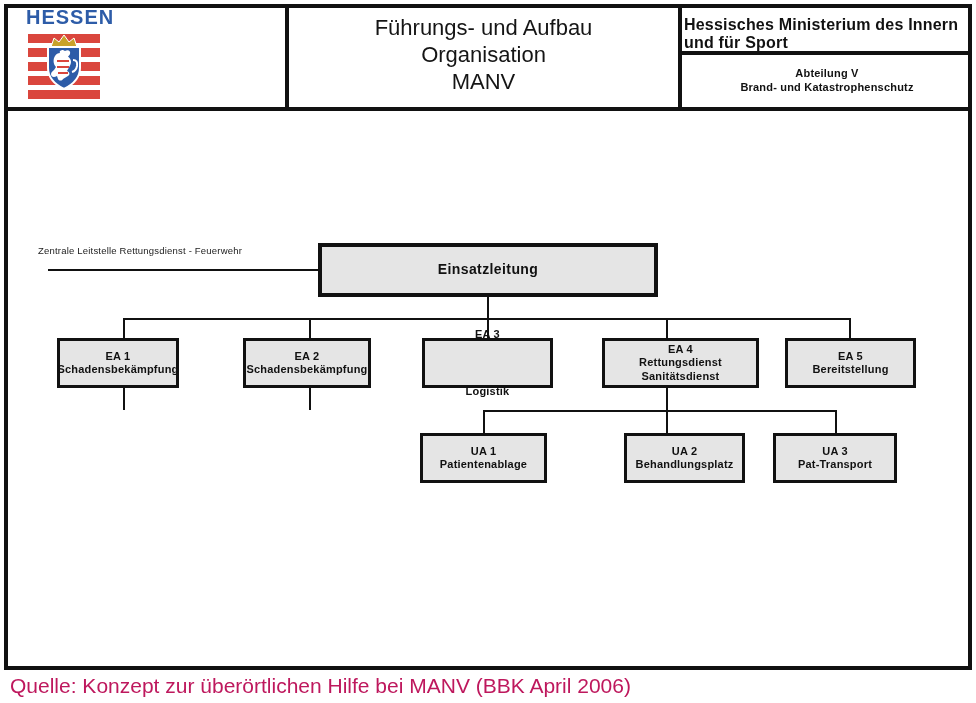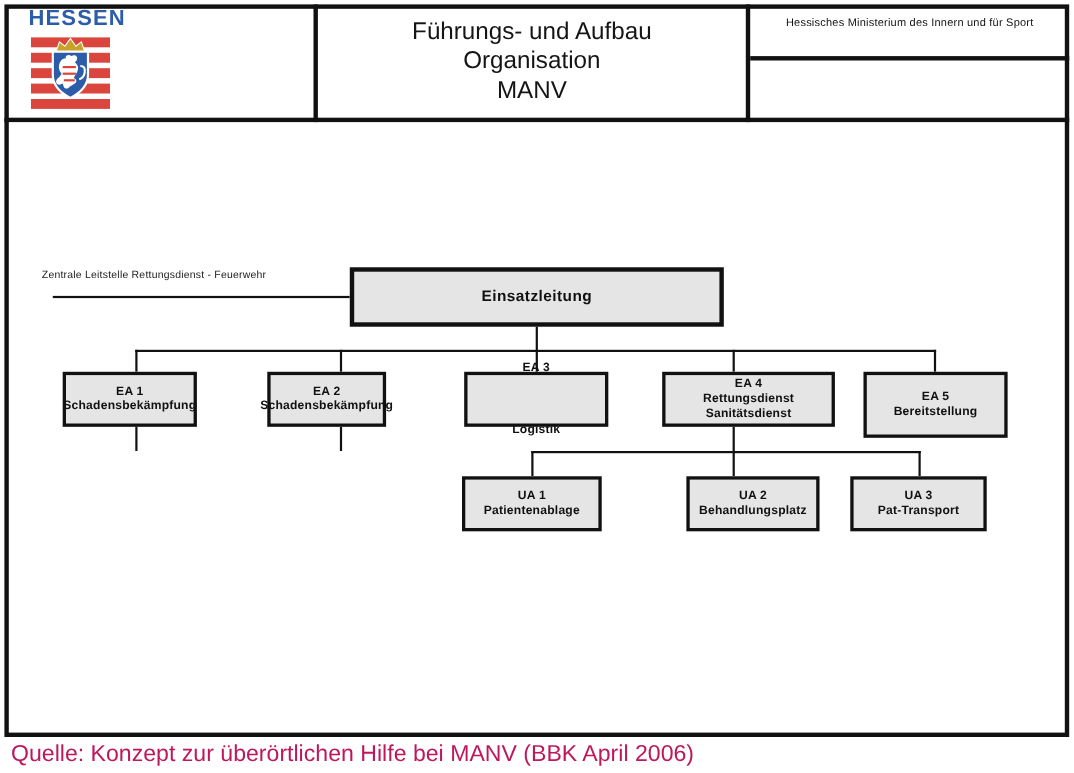--- a/index.html
+++ b/index.html
@@ -14,22 +14,22 @@
   
   .gridline { position:absolute; background:var(--ink,#111); }
   
   .logo-word { position:absolute; left:26px; top:6px; font-size:20px; font-weight:bold;
                letter-spacing:1px; color:var(--logo-blue,#2d5ca8); }
   .coat { position:absolute; left:28px; top:32px; width:72px; height:72px; }
   
   .title-block { position:absolute; left:289px; top:14px; width:389px;
                  text-align:center; font-size:22px; line-height:27px; color:#151515; }
   
-  .ministry { position:absolute; left:684px; top:16px; width:286px; text-align:center;
-              font-size:10px; font-weight:normal; letter-spacing:.2px; }
+  .ministry { position:absolute; left:684px; top:16px; width:286px; 
+              font-size:16px; font-weight:bold; letter-spacing:.2px; }
   .department { position:absolute; left:684px; top:66px; width:286px; text-align:center;
                 font-size:11px; font-weight:bold; line-height:14px; letter-spacing:.2px; }
   
   .dispatch-label { position:absolute; left:38px; top:245px; font-size:9.5px;
                     letter-spacing:.2px; color:#222; }
   .conn { position:absolute; background:var(--ink,#111); }
   .org-box {
     position:absolute; border:3px solid var(--ink,#111); background:#e5e5e5;
     display:flex; flex-direction:column; justify-content:center; align-items:center;
     text-align:center; font-weight:bold; font-size:11px; line-height:13.5px; letter-spacing:.2px;
@@ -75,53 +75,57 @@
     </svg>
   </div>
 
   <div class="title-block">
     <div>Führungs- und Aufbau</div>
     <div>Organisation</div>
     <div>MANV</div>
   </div>
 
   <div class="ministry">Hessisches Ministerium des Innern und für Sport</div>
+  <div class="department">
+    <div>Abteilung V</div>
+    <div>Brand- und Katastrophenschutz</div>
+  </div>
 
   <div class="dispatch-label">Zentrale Leitstelle Rettungsdienst - Feuerwehr</div>
   <div class="conn" style="left:48px; top:269px; width:270px; height:2px;"></div>
 
   <div class="org-box root-box" style="left:318px; top:243px; width:340px; height:54px;">
     <span class="line">Einsatzleitung</span>
   </div>
 
   <div class="conn" style="left:487px; top:297px; width:2px; height:41px;"></div>
   <div class="conn" style="left:123px; top:318px; width:728px; height:2px;"></div>
   <div class="conn" style="left:123px; top:318px; width:2px; height:20px;"></div>
   <div class="conn" style="left:309px; top:318px; width:2px; height:20px;"></div>
   <div class="conn" style="left:666px; top:318px; width:2px; height:20px;"></div>
   <div class="conn" style="left:849px; top:318px; width:2px; height:20px;"></div>
 
   <div class="org-box" style="left:57px;  top:338px; width:122px; height:50px;">
     <span class="line">EA 1</span>
     <span class="line">Schadensbekämpfung</span>
   </div>
-  <div class="org-box" style="left:243px; top:338px; width:108px; height:50px;">
+  <div class="org-box" style="left:243px; top:338px; width:128px; height:50px;">
     <span class="line">EA 2</span>
     <span class="line">Schadensbekämpfung</span>
   </div>
   <div class="org-box" style="left:422px; top:338px; width:131px; height:50px;gap:44px;">
     <span class="line">EA 3</span>
     <span class="line">Logistik</span>
   </div>
   <div class="org-box" style="left:602px; top:338px; width:157px; height:50px;">
     <span class="line">EA 4</span>
     <span class="line">Rettungsdienst</span>
     <span class="line">Sanitätsdienst</span>
   </div>
-  <div class="org-box" style="left:785px; top:338px; width:131px; height:60px;">
+  <div class="org-box" style="left:785px; top:338px; width:131px; height:50px;">
     <span class="line">EA 5</span>
     <span class="line">Bereitstellung</span>
   </div>
 
   <div class="conn" style="left:123px; top:388px; width:2px; height:22px;"></div>
   <div class="conn" style="left:309px; top:388px; width:2px; height:22px;"></div>
   <div class="conn" style="left:666px; top:388px; width:2px; height:45px;"></div>
 
   <div class="conn" style="left:483px; top:410px; width:354px; height:2px;"></div>
   <div class="conn" style="left:483px; top:410px; width:2px; height:23px;"></div>

